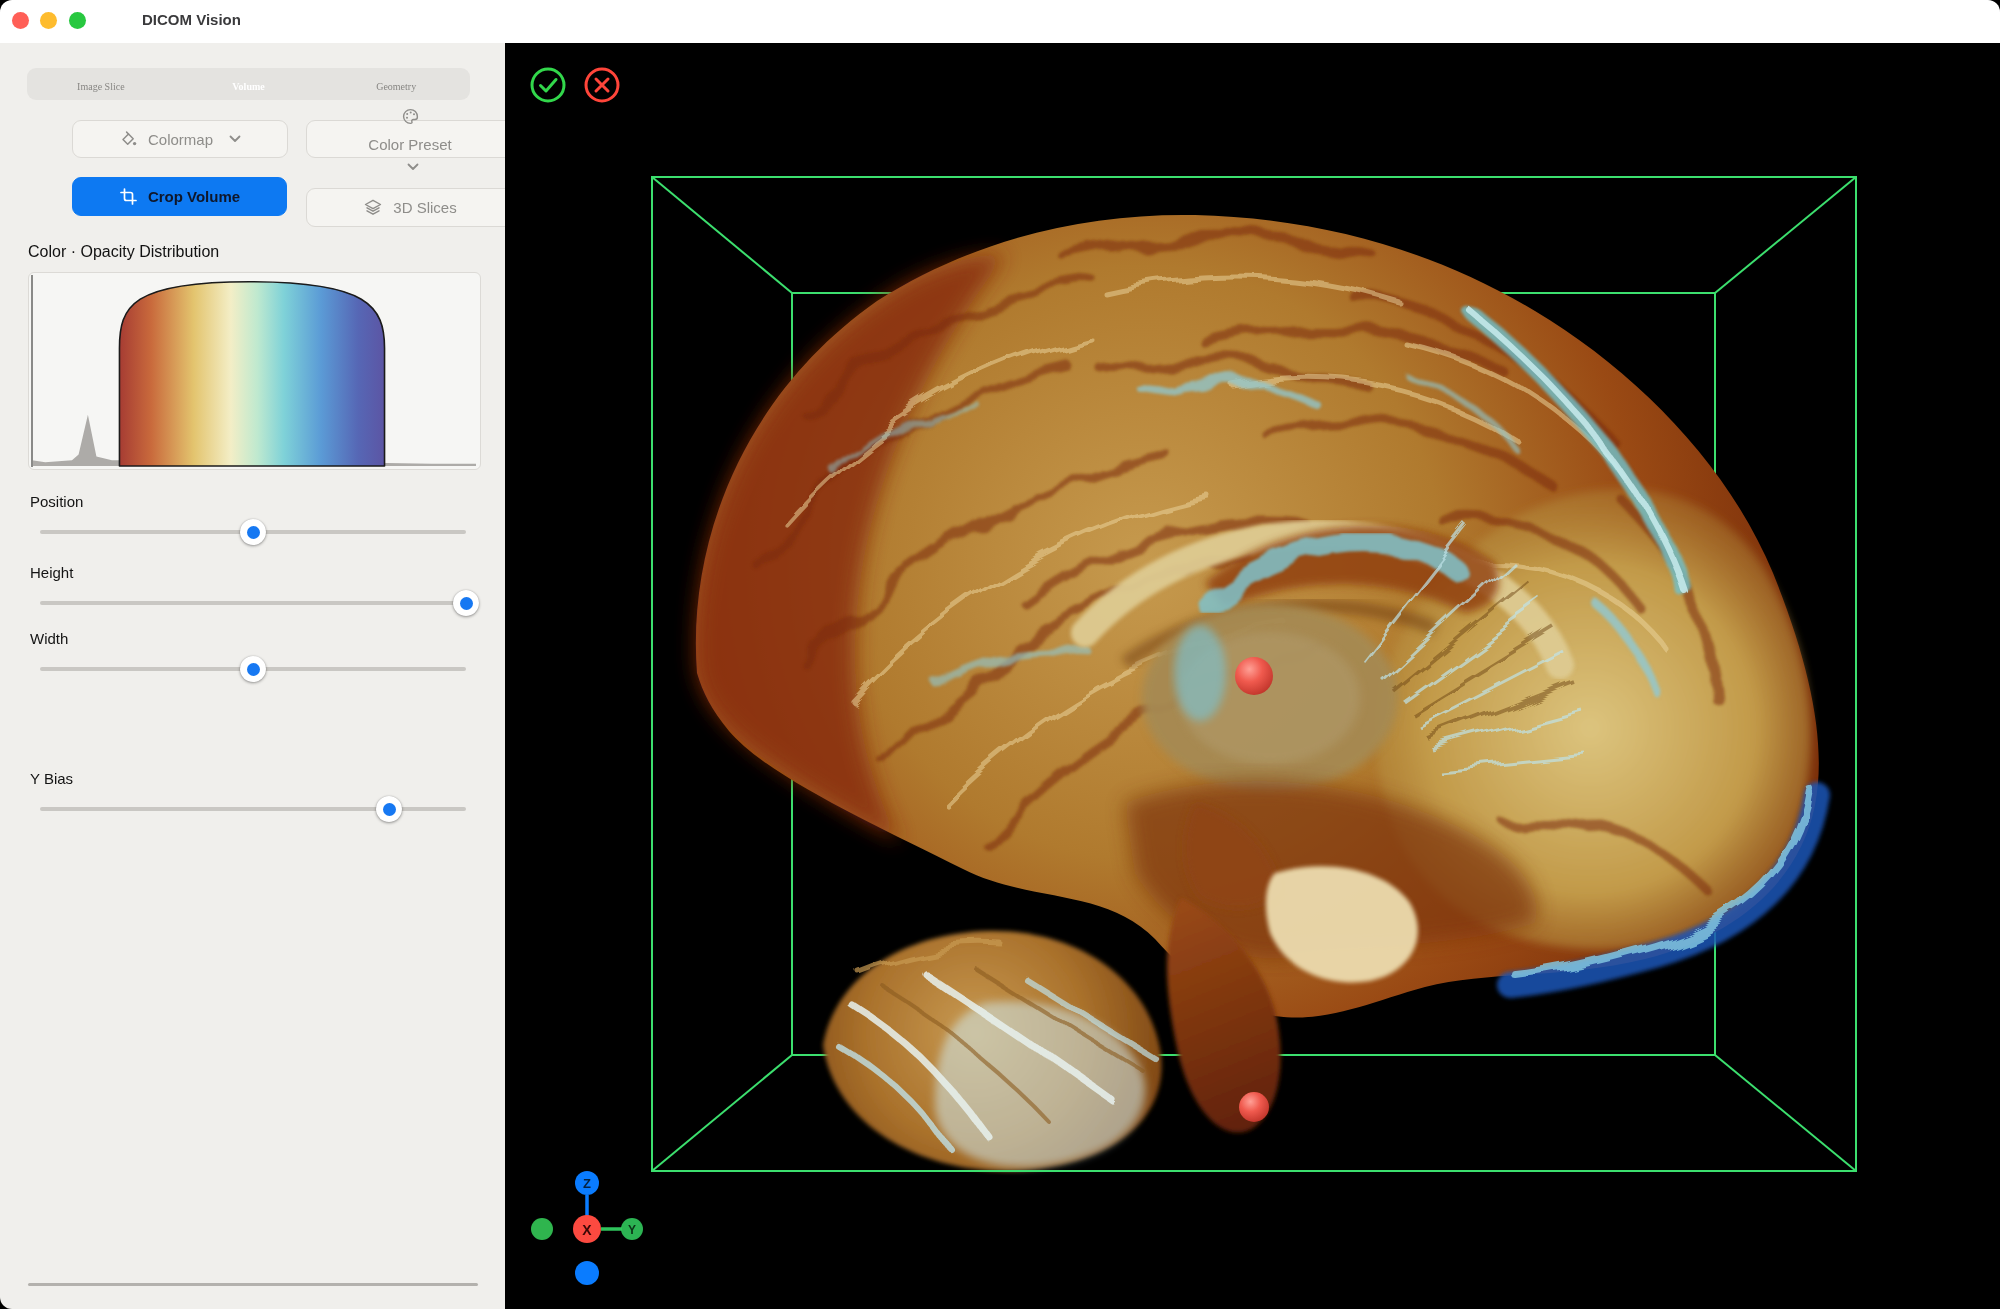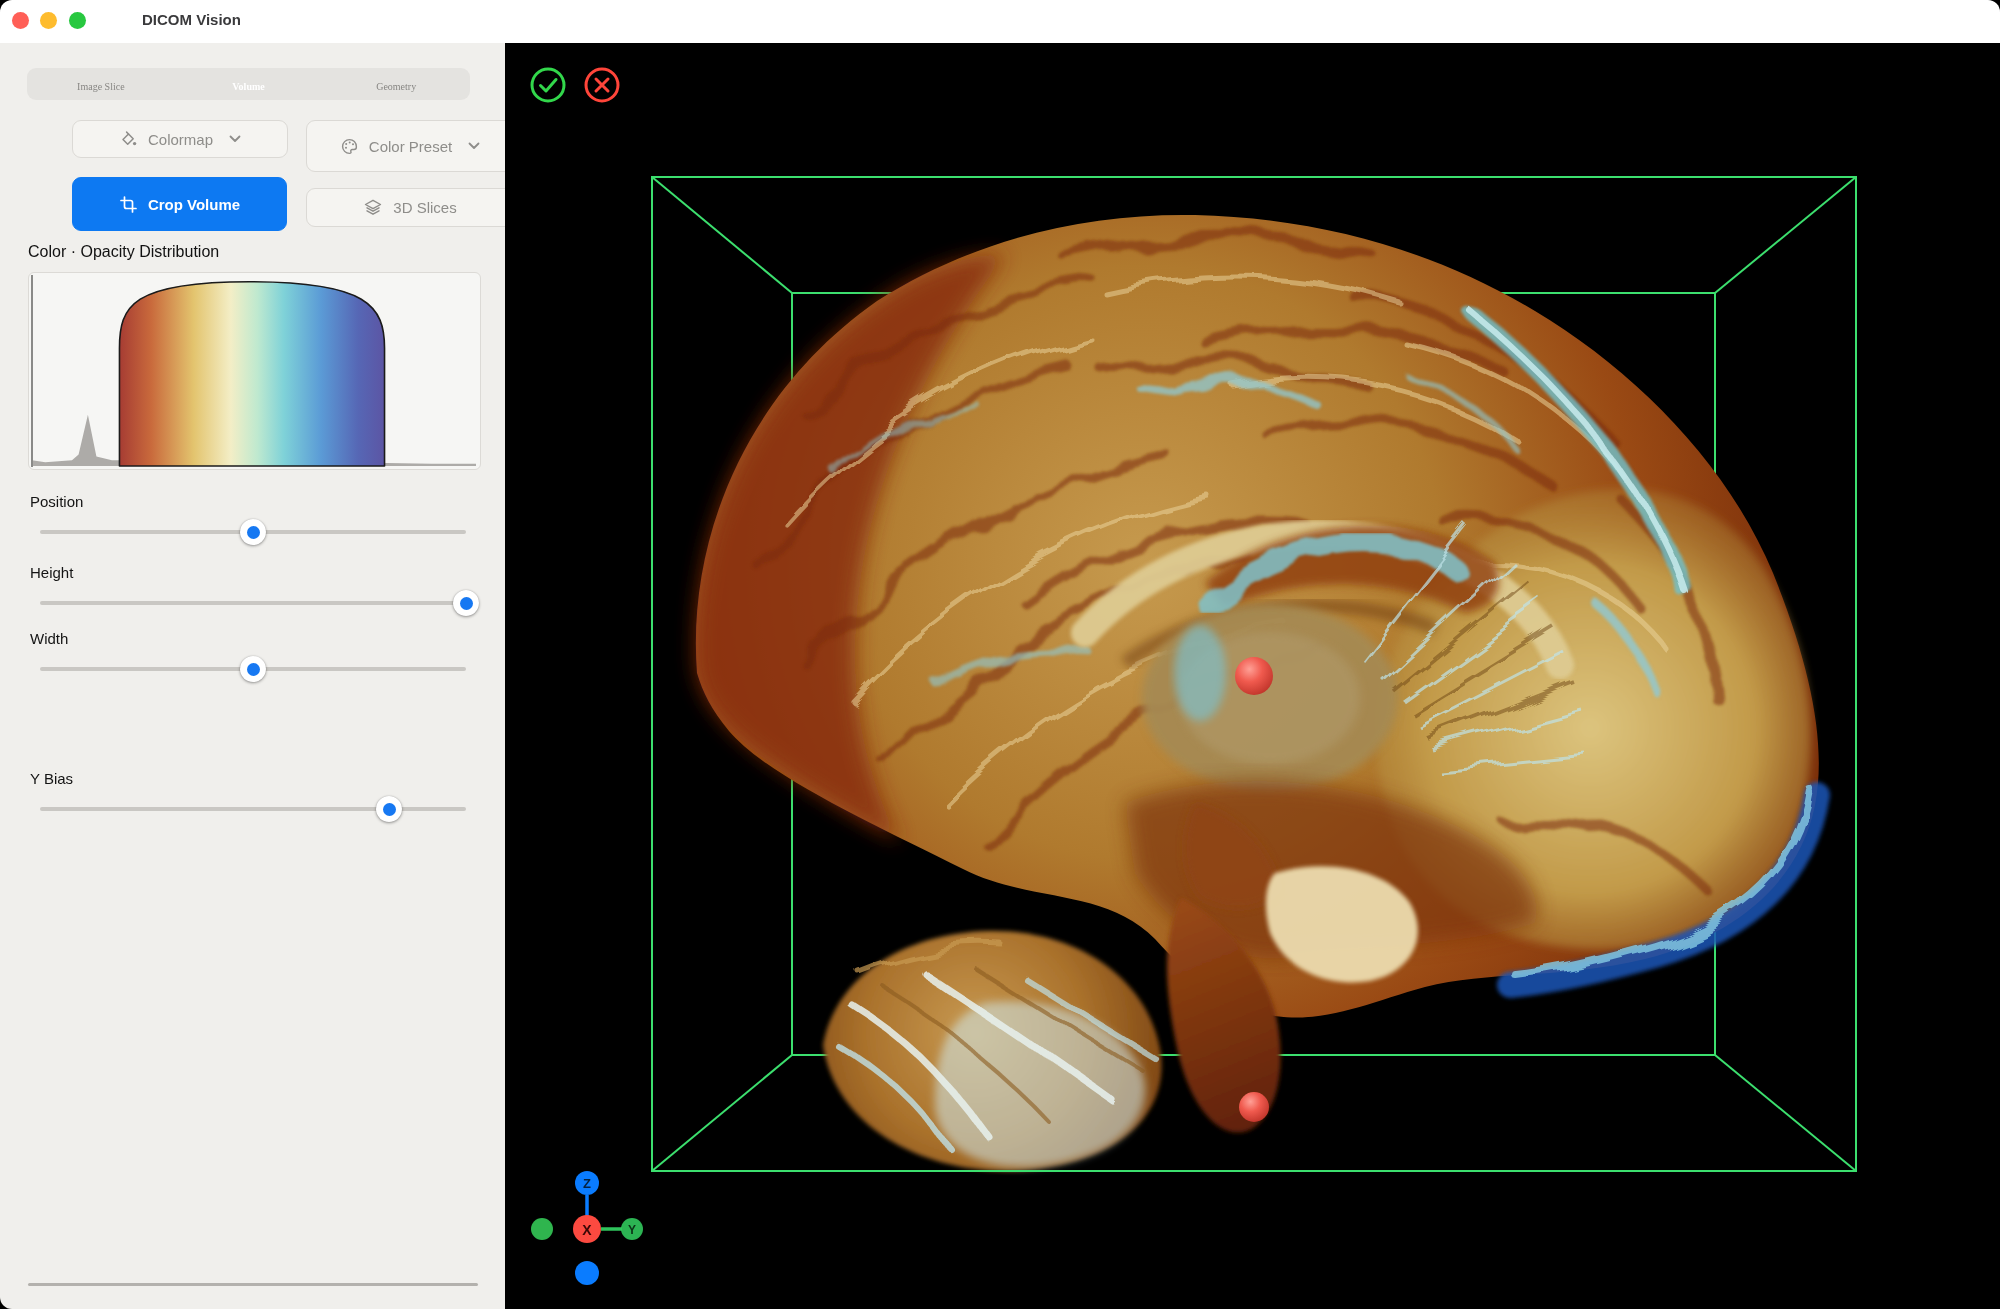--- a/index.html
+++ b/index.html
@@ -14,22 +14,22 @@
   .win-title{position:absolute;left:115px;top:11px;font-size:15px;font-weight:bold;color:#3a3a3c;margin-left:27px;}
   
   .sidebar{position:absolute;left:0;top:43px;width:505px;height:1266px;background:#f0efec;}
   .tabs{position:absolute;left:27px;top:25px;width:443px;height:32px;background:#e4e3e0;border-radius:9px;display:flex;padding:0;}
   .tab{flex:1;display:flex;align-items:center;justify-content:center;font-size:10px;color:#878683;border-radius:7px;margin:18px;cursor:default;font-family:Liberation Serif, serif;}
   .tab.active{background:#c9c7c4;color:#ffffff;font-weight:bold;}
   .btn{position:absolute;box-sizing:border-box;border:1px solid #dbd9d5;background:#f5f4f1;border-radius:9px;display:flex;align-items:center;justify-content:center;gap:10px;font-size:15px;color:#8e8d8a;margin-left:44px;}
   .btn svg{flex:0 0 auto;}
   .btn .chev{margin-left:6px;}
   .btn-colormap{left:28px;top:77px;width:216px;height:38px;}
-  .btn-preset{left:262px;top:77px;width:208px;height:52px;}
-  .btn-crop{left:28px;top:134px;width:215px;height:54px;background:#0d79f2;border-color:#0d79f2;color:#ffffff;font-weight:bold;}
+  .btn-preset{left:262px;top:77px;width:208px;height:38px;flex-direction:column;}
+  .btn-crop{left:28px;top:134px;width:215px;height:39px;background:#0d79f2;border-color:#0d79f2;color:#0f172a;font-weight:bold;}
   .btn-slices{left:262px;top:145px;width:208px;height:39px;}
   .section-label{position:absolute;left:28px;top:200px;font-size:16px;color:#111;}
   .dist-panel{position:absolute;left:28px;top:229px;width:453px;height:198px;background:#f6f6f4;border:1px solid #dcdad6;border-radius:6px;box-sizing:border-box;overflow:hidden;}
   .srow{position:absolute;left:0;width:505px;height:60px;}
   .slabel{position:absolute;left:30px;top:0;font-size:15px;color:#141414;}
   .strack{position:absolute;left:40px;top:37px;width:426px;height:4px;background:#c9c7c3;border-radius:2px;}
   .sthumb{position:absolute;top:-11px;width:26px;height:26px;border-radius:50%;background:#ffffff;box-shadow:0 1px 3px rgba(0,0,0,.38),0 0 1px rgba(0,0,0,.25);}
   .sthumb::after{content:"";position:absolute;left:6.5px;top:6.5px;width:13px;height:13px;border-radius:50%;background:#1678f2;}
   .hscroll{position:absolute;left:28px;top:1240px;width:450px;height:3px;background:#b3b1ad;border-radius:2px;}
   

